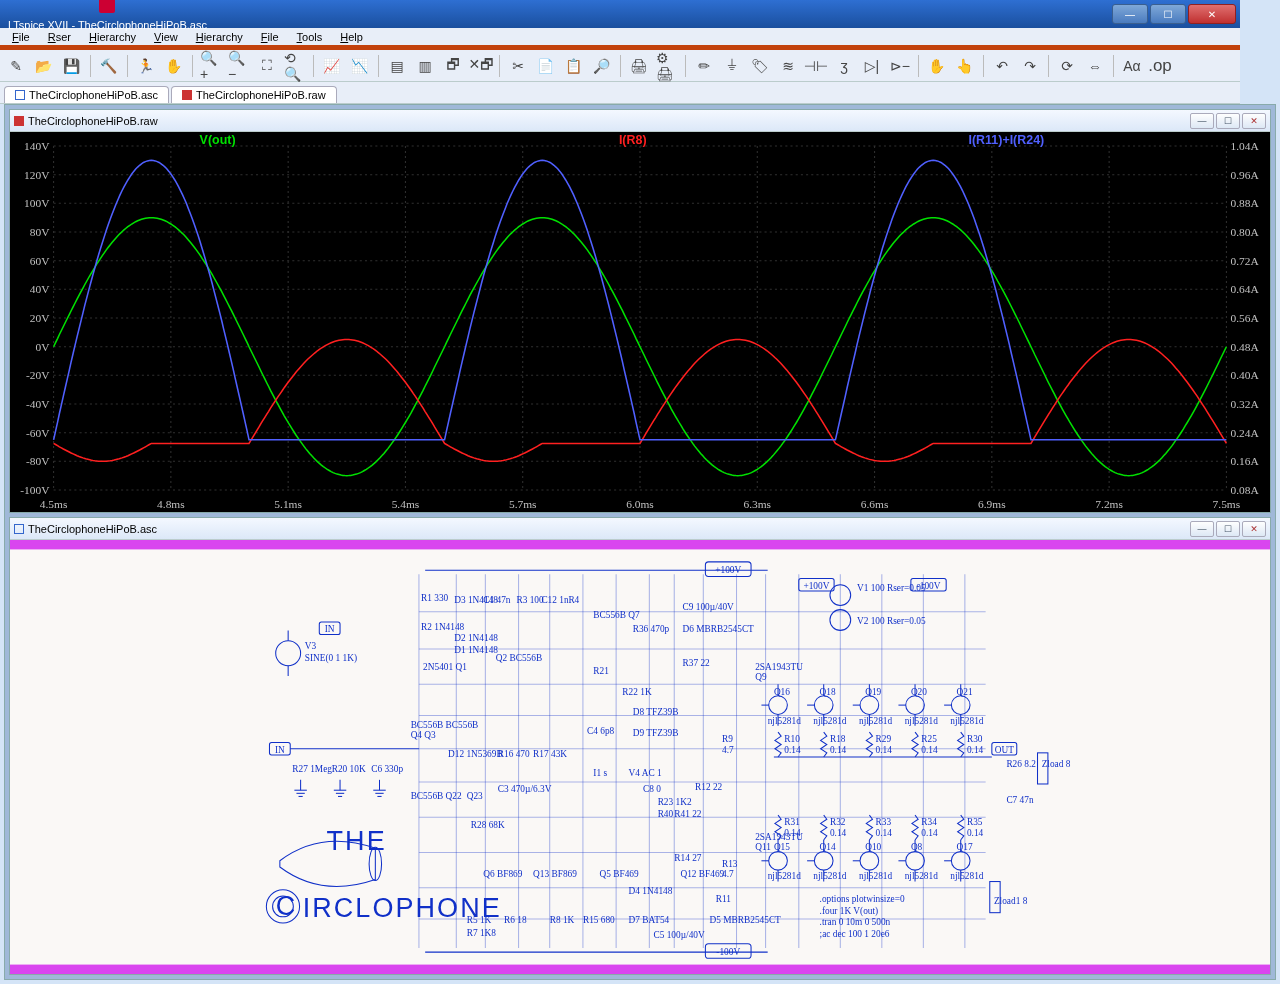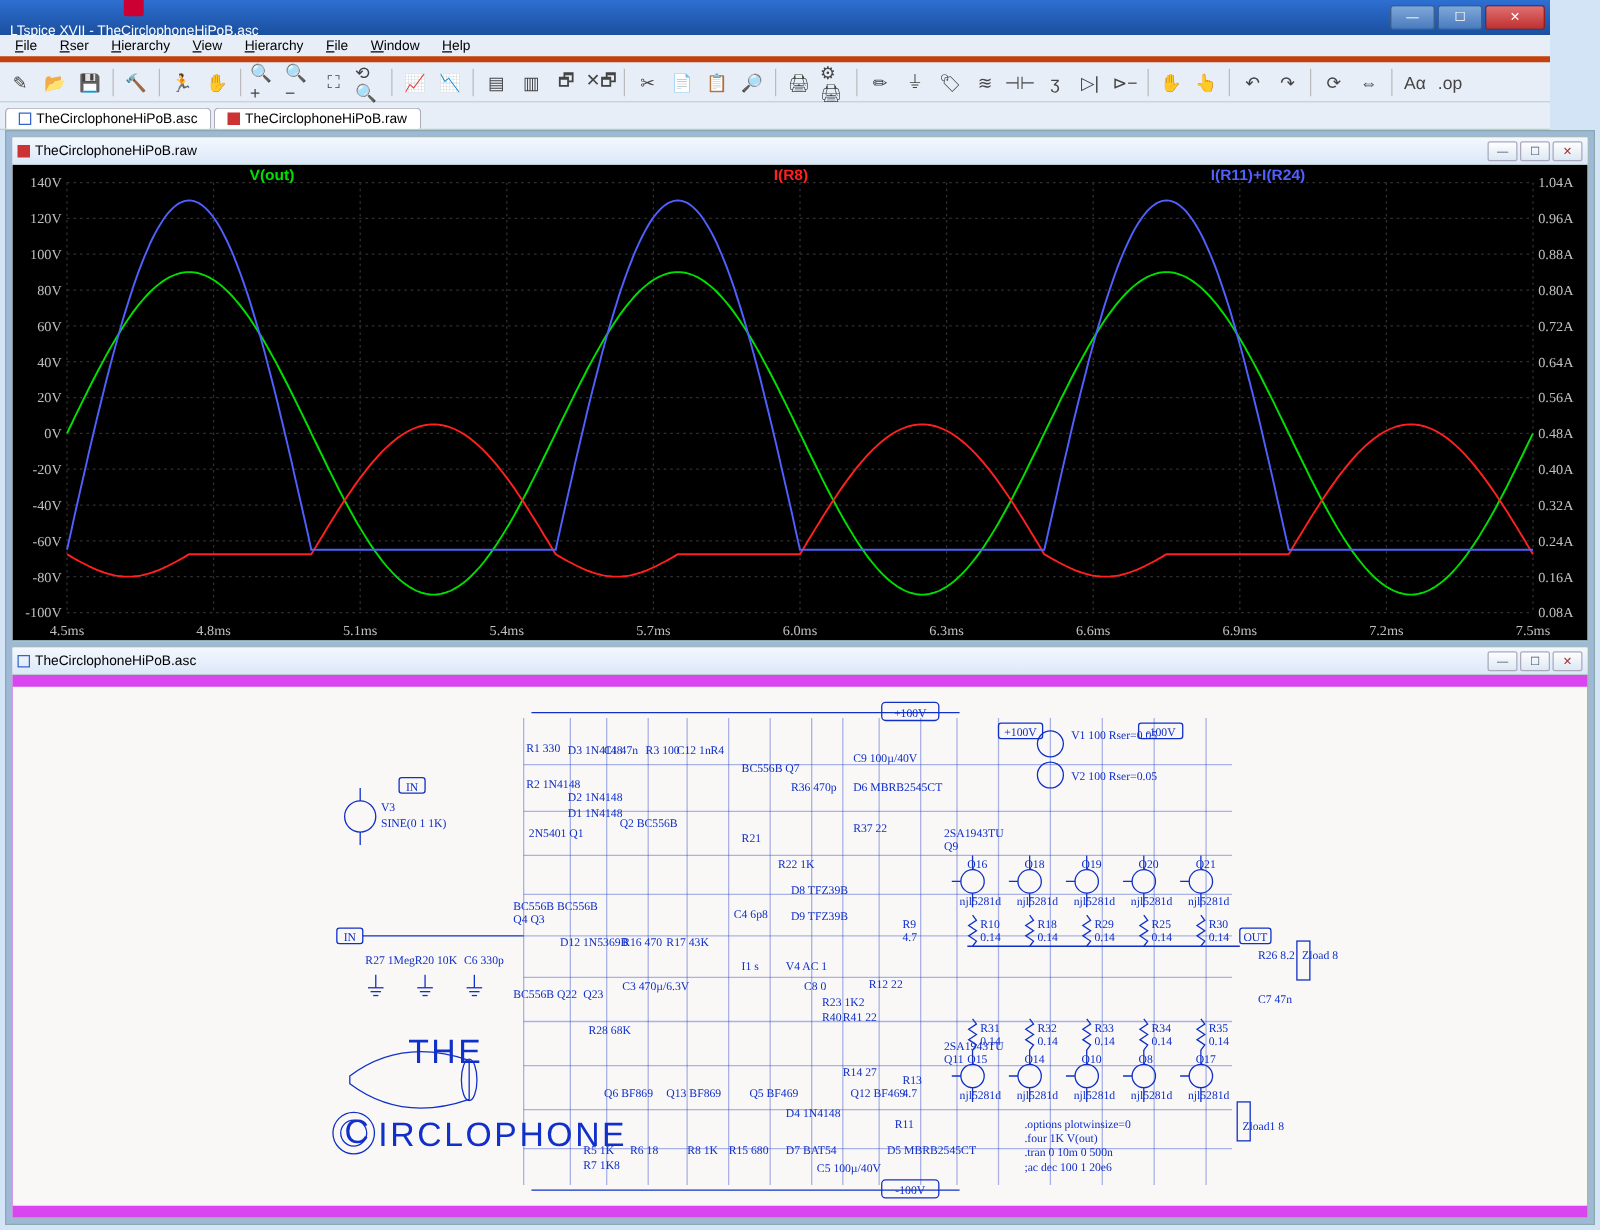--- a/index.html
+++ b/index.html
@@ -21,21 +21,21 @@
   .tab-icon-asc { width:10px;height:10px;border:1px solid #36c; }
   .tab-icon-raw { width:10px;height:10px;background:#c33; }
   .workarea { position:absolute; top:104px; left:4px; right:4px; bottom:4px; background:#9fb8d8; border:1px solid #8aa; }
   .mdi-window { position:absolute; background:#fff; border:1px solid #8aa; box-shadow: 0 0 0 1px #cde inset; }
   .mdi-titlebar { height:22px; background:linear-gradient(#f4f8ff,#dce8f8); display:flex;align-items:center;justify-content:space-between; padding:0 4px; border-bottom:1px solid #bcc; }
   .mdi-title-left { display:flex;align-items:center;gap:4px; font-size:11px; }
   .mdi-btns { display:flex; gap:2px; }
   .mdi-btn { width:24px;height:16px; border:1px solid #aab; background:linear-gradient(#fefefe,#dde8f5); border-radius:2px; display:flex;align-items:center;justify-content:center; font-size:9px; color:#456; cursor:pointer; }
   .mdi-btn.close { color:#a33; }
   
-  .waveform { position:relative; background:#a3a3a3; }
+  .waveform { position:relative; background:#5eead4; }
   .wave-svg { width:100%; height:100%; display:block; }
   .axis-text { fill:#c0c0c0; font-size:11px; font-family:Tahoma; }
   .trace-label { font-size:12px; font-weight:bold; }
   
   .schematic { position:relative; background:#d946ef; overflow:hidden; }
   .schematic svg { width:100%;height:100%; }
   .schem-text { fill:#1030c8; font-size:9px; font-family:Tahoma; }
   .schem-line { stroke:#1030c8; stroke-width:1; fill:none; }
   .logo-text { fill:#1030c8; font-family:"Arial Black",sans-serif; font-size:26px; letter-spacing:2px; }
 </style>
@@ -54,21 +54,21 @@
   </div>
 </div>
 
 <div class="menubar">
   <span class="menu-item">File</span>
   <span class="menu-item">Rser</span>
   <span class="menu-item">Hierarchy</span>
   <span class="menu-item">View</span>
   <span class="menu-item">Hierarchy</span>
   <span class="menu-item">File</span>
-  <span class="menu-item">Window</span>
+  <span class="menu-item">Tools</span>
   <span class="menu-item">Help</span>
 </div>
 
 <div class="toolbar">
   <div class="tool-btn">✎</div>
   <div class="tool-btn">📂</div>
   <div class="tool-btn">💾</div>
   <div class="sep"></div>
   <div class="tool-btn">🔨</div>
   <div class="sep"></div>
@@ -108,21 +108,21 @@
   <div class="tool-btn">✋</div>
   <div class="tool-btn">👆</div>
   <div class="sep"></div>
   <div class="tool-btn">↶</div>
   <div class="tool-btn">↷</div>
   <div class="sep"></div>
   <div class="tool-btn">⟳</div>
   <div class="tool-btn">⇔</div>
   <div class="sep"></div>
   <div class="tool-btn" style="">Aα</div>
-  <div class="tool-btn" style="font-size:14px;">.op</div>
+  <div class="tool-btn" style="font-size:17px;">.op</div>
 </div>
 
 <div class="tabbar">
   <div class="filetab">
     <span class="tab-icon-asc"></span>
     <span>TheCirclophoneHiPoB.asc</span>
   </div>
   <div class="filetab">
     <span class="tab-icon-raw"></span>
     <span>TheCirclophoneHiPoB.raw</span>

